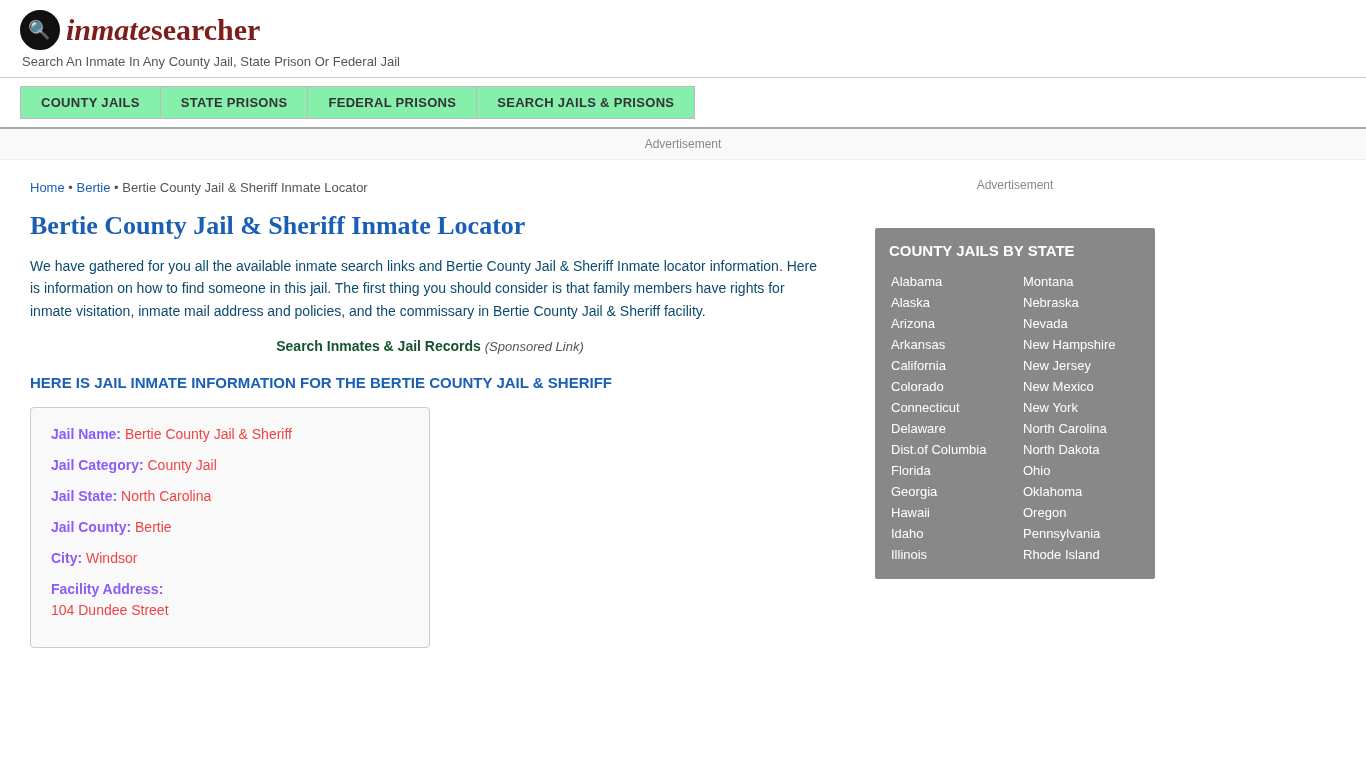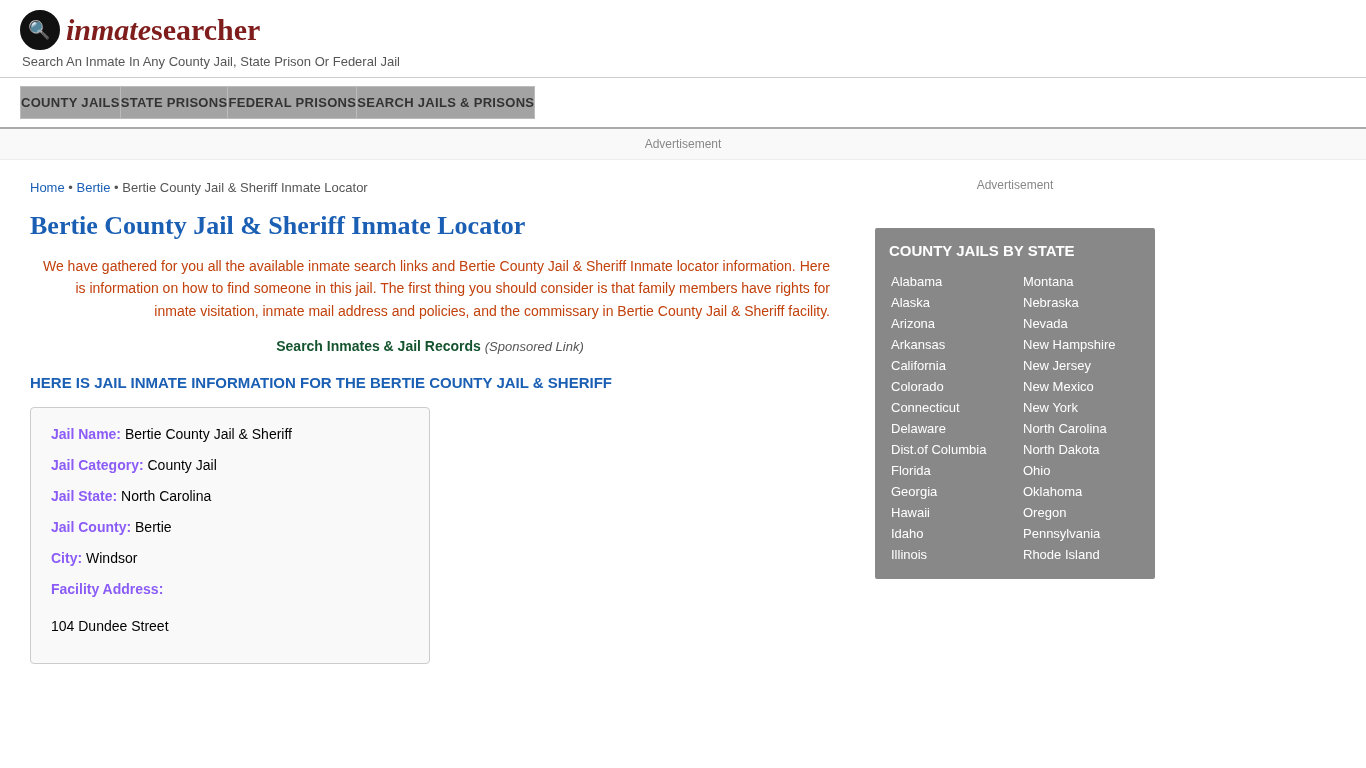--- a/index.html
+++ b/index.html
@@ -7,54 +7,54 @@
 
     
     #header { padding: 10px 20px 8px 20px; border-bottom: 1px solid #ccc; }
     #logo-area { display: flex; align-items: center; gap: 6px; margin-bottom: 4px; }
     #logo-icon { width: 40px; height: 40px; border-radius: 50%; background: #111; border: 3px solid #111; display: flex; align-items: center; justify-content: center; color: #fff; font-size: 18px; font-weight: bold; }
     #logo-text { font-size: 30px; font-family: Georgia, serif; font-weight: bold; color: #7f1d1d; }
     #tagline { font-size: 13px; color: #555; margin-left: 2px; }
 
     
     #nav { padding: 8px 20px; display: flex; gap: 0; border-bottom: 2px solid #aaa; }
-    .nav-btn { padding: 8px 0; border: 1px solid #bbb; background: #a3a3a3; font-size: 13px; font-weight: bold; color: #333; cursor: pointer; text-transform: uppercase; letter-spacing: 0.3px; }
+    .nav-btn { padding: 8px 20px; border: 1px solid #bbb; background: #86efac; font-size: 13px; font-weight: bold; color: #333; cursor: pointer; text-transform: uppercase; letter-spacing: 0.3px; }
     .nav-btn:not(:last-child) { border-right: none; }
 
     
     #ad-banner { text-align: center; padding: 8px; color: #888; font-size: 12px; background: #f9f9f9; border-bottom: 1px solid #eee; }
 
     
     #main-layout { display: flex; padding: 0; }
     #content { flex: 1; padding: 20px 30px; max-width: 860px; }
     #sidebar { width: 310px; min-width: 310px; padding: 10px 15px; }
 
     
     #breadcrumb { margin-bottom: 16px; font-size: 13px; color: #555; }
     #breadcrumb a { color: #1a5fb4; text-decoration: none; }
 
     
     #page-title { font-size: 26px; font-weight: bold; color: #1a5fb4; margin-bottom: 14px; font-family: Georgia, serif; }
 
     
-    #description { font-size: 14px; color: #c2410c; line-height: 1.6; margin-bottom: 16px; text-align: right; }
+    #description { font-size: 14px; color: #0c4a6e; line-height: 1.6; margin-bottom: 16px; }
 
     
     #sponsored-link { text-align: center; margin-bottom: 20px; }
     #sponsored-link a { color: #14532d; font-weight: bold; font-size: 14px; text-decoration: none; }
     #sponsored-link .sponsored-note { color: #555; font-style: italic; font-size: 13px; }
 
     
     #info-header { color: #1a5fb4; font-weight: bold; font-size: 15px; margin-bottom: 16px; text-transform: uppercase; }
 
     
     #jail-info-box { border: 1px solid #ccc; border-radius: 4px; padding: 16px 20px; background: #f9f9f9; max-width: 400px; }
     .jail-info-row { margin-bottom: 10px; font-size: 14px; line-height: 1.5; }
     .jail-info-label { font-weight: bold; color: #8b5cf6; }
-    .jail-info-value { color: #000000; margin-top: 16px; }
+    .jail-info-value { color: #ef4444; }
 
     
     #sidebar-ad { text-align: center; color: #888; font-size: 12px; margin-bottom: 16px; padding: 8px; }
 
     
     #state-box { background: #888; padding: 14px 14px; border-radius: 2px; margin-top: 28px; }
     #state-box-title { color: #fff; font-weight: bold; font-size: 15px; text-transform: uppercase; margin-bottom: 12px; }
     #state-columns { display: flex; gap: 12px; }
     .state-col { flex: 1; }
     .state-link { display: block; color: #fff; font-size: 13px; padding: 3px 2px; text-decoration: none; cursor: pointer; }

